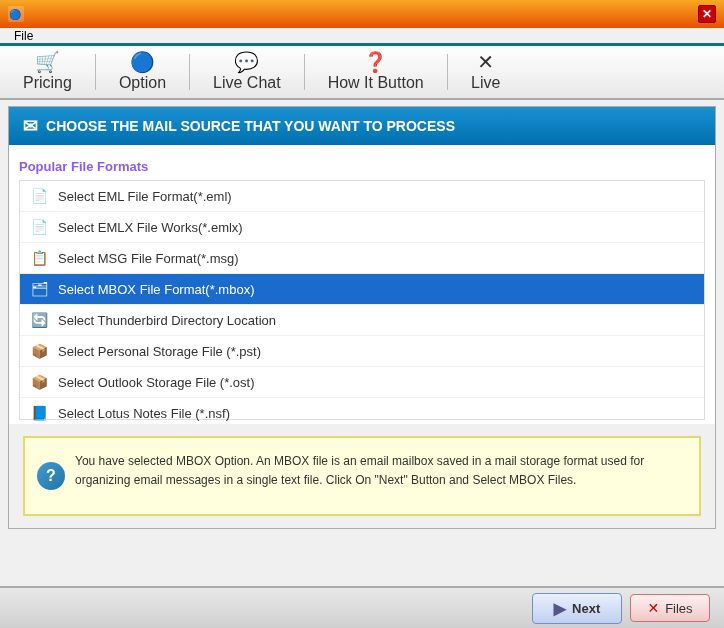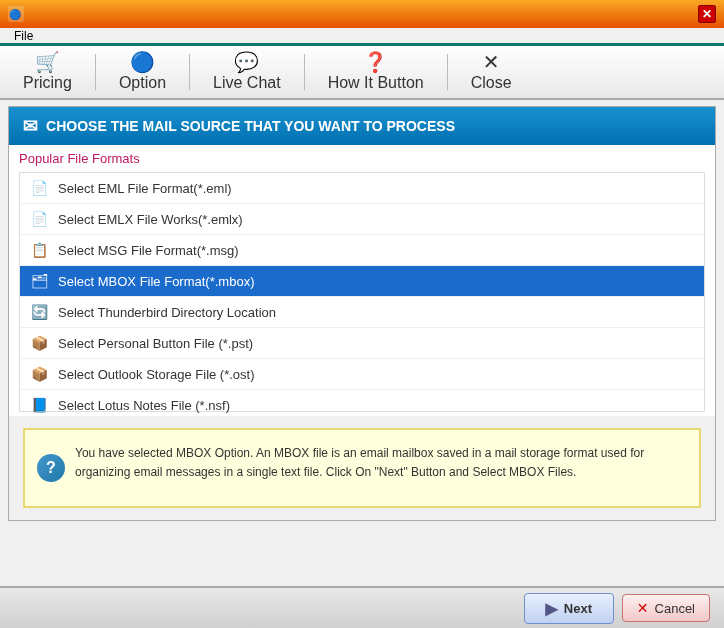--- a/index.html
+++ b/index.html
@@ -78,21 +78,21 @@
       color: white;
       padding: 8px 14px;
       font-size: 14px;
       font-weight: bold;
       display: flex;
       align-items: center;
       gap: 8px;
     }
     .section-header-icon { font-size: 18px; }
 
-    .section-title { font-size: 13px; font-weight: normal; color: #be185d; margin: 0 0 6px 0; }
+    .section-title { font-size: 13px; font-weight: bold; color: #8b5cf6; margin: 8px 0 6px 0; }
 
     
     .format-list { border: 1px solid #ddd; background: white; }
     .format-item {
       display: flex;
       align-items: center;
       padding: 5px 10px;
       font-size: 13px;
       color: #333;
       cursor: pointer;
@@ -214,21 +214,21 @@
       <span class="tb-label">Live Chat</span>
     </div>
     <div class="toolbar-sep"></div>
     <div class="toolbar-btn">
       <span class="tb-icon">❓</span>
       <span class="tb-label">How It Button</span>
     </div>
     <div class="toolbar-sep"></div>
     <div class="toolbar-btn">
       <span class="tb-icon">✕</span>
-      <span class="tb-label">Close</span>
+      <span class="tb-label">Live</span>
     </div>
   </div>
 
   <div style="margin: 6px 8px 50px 8px; border: 1px solid #aaa;">
 
     <div class="section-header">
       <span class="section-header-icon">✉</span>
       <span>CHOOSE THE MAIL SOURCE THAT YOU WANT TO PROCESS</span>
     </div>
 
@@ -251,21 +251,21 @@
         <div class="format-item selected">
           <span class="fi-icon">🗂</span>
           <span>Select MBOX File Format(*.mbox)</span>
         </div>
         <div class="format-item">
           <span class="fi-icon">🔄</span>
           <span>Select Thunderbird Directory Location</span>
         </div>
         <div class="format-item">
           <span class="fi-icon">📦</span>
-          <span>Select Personal Button File (*.pst)</span>
+          <span>Select Personal Storage File (*.pst)</span>
         </div>
         <div class="format-item">
           <span class="fi-icon">📦</span>
           <span>Select Outlook Storage File (*.ost)</span>
         </div>
         <div class="format-item">
           <span class="fi-icon">📘</span>
           <span>Select Lotus Notes File (*.nsf)</span>
         </div>
 
@@ -279,17 +279,17 @@
 
   </div>
 
   <div class="bottom-bar">
     <button class="btn-next">
       <span class="btn-icon">▶</span>
       <span>Next</span>
     </button>
     <button class="btn-cancel">
       <span class="btn-icon">✕</span>
-      <span>Cancel</span>
+      <span>Files</span>
     </button>
   </div>
 
 </div>
 
 </body></html>

